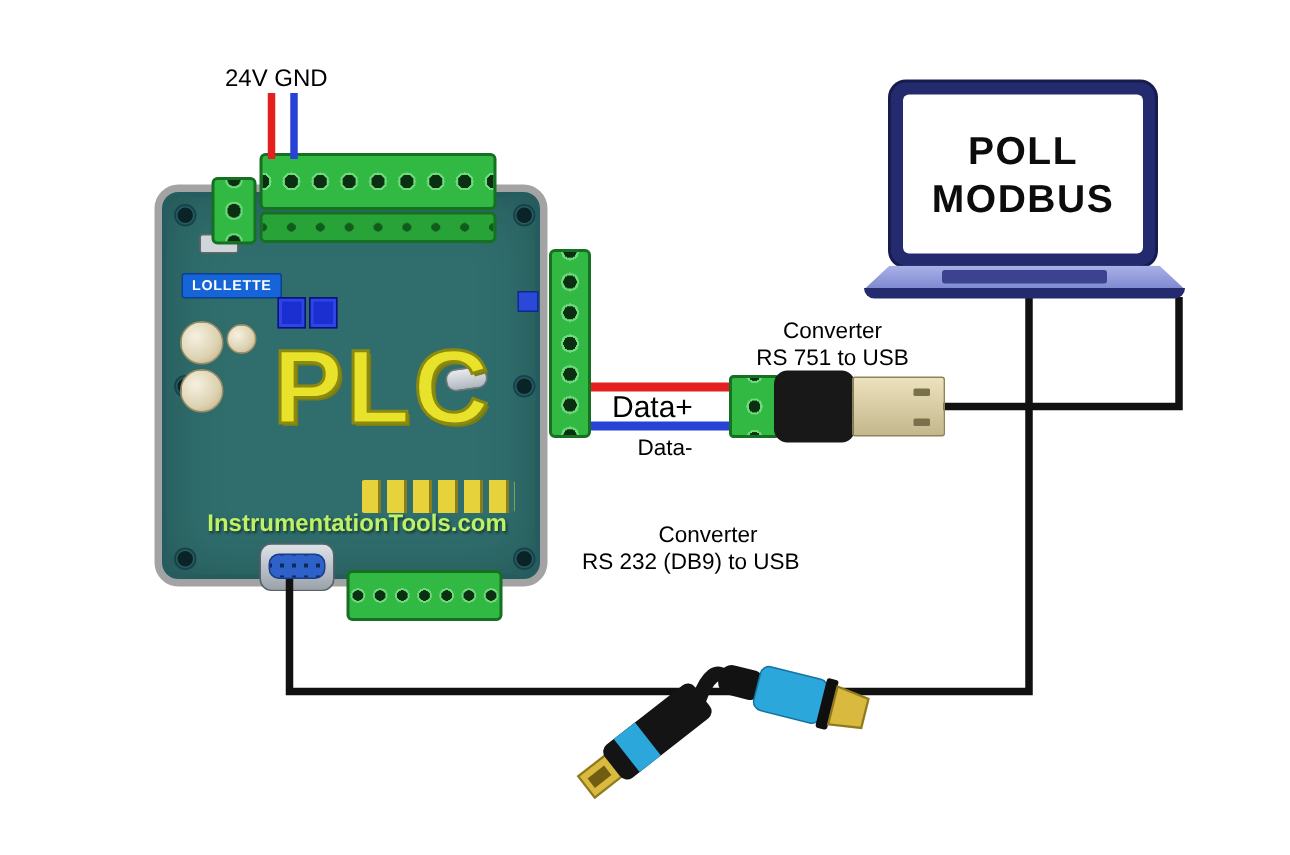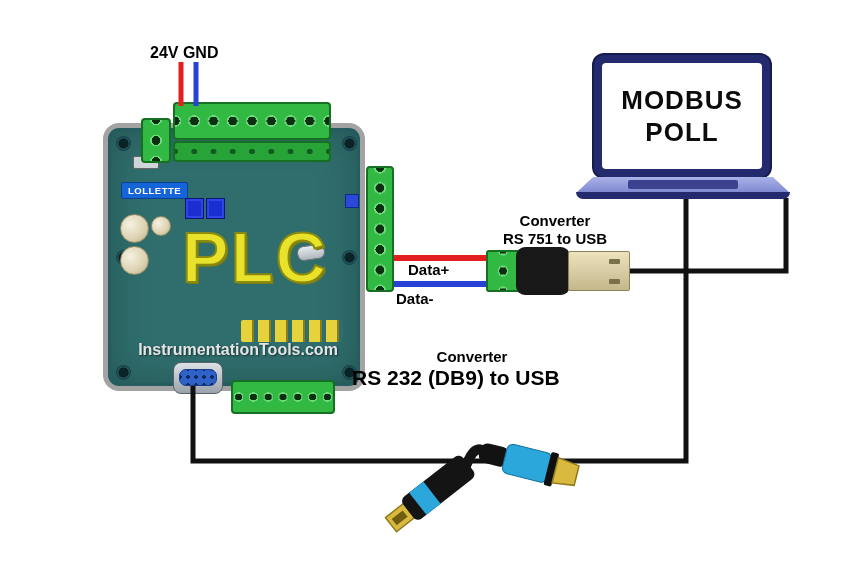--- a/index.html
+++ b/index.html
@@ -1,19 +1,19 @@
 <!DOCTYPE html>
 <html><head>
 <meta charset="utf-8">
 <style>
   html,body{margin:0;padding:0;background:#fff;}
   #canvas{position:relative;width:860px;height:570px;background:#ffffff;overflow:hidden;
           font-family:"Liberation Sans",sans-serif;}
   .abs{position:absolute;}
-  .lbl{position:absolute;font-weight:bold;color:#000;white-space:nowrap;line-height:1.15;}
+  .lbl{position:absolute;font-weight:normal;color:#000;white-space:nowrap;line-height:1.15;}
 
   
   .board{left:103px;top:123px;width:262px;height:268px;background:#2f6e6d;
          border:5px solid #a3a3a3;border-radius:16px;box-sizing:border-box;
          box-shadow:inset 0 0 0 3px #245c60, inset 0 0 40px rgba(0,0,0,.25);}
   .hole{position:absolute;width:15px;height:15px;border-radius:50%;
         background:radial-gradient(circle,#0a2327 45%,#2c5f64 52%,#15434b 62%);}
   .tb{position:absolute;background:#31b944;border:2px solid #157022;border-radius:4px;box-sizing:border-box;}
   .dots-h{background-image:radial-gradient(circle,#0b3011 0 4.5px,#6fdb7d 4.5px 6px,transparent 6px);
           background-repeat:repeat-x;background-position:center;}
@@ -30,21 +30,21 @@
   .plc-name{position:absolute;left:42px;top:90px;width:210px;text-align:center;
             font-size:70px;font-weight:bold;color:#e9e22b;letter-spacing:2px;
             -webkit-text-stroke:2px #8a8a10;text-shadow:2px 2px 0 #7c7c12;}
   .osc{position:absolute;left:189px;top:117px;width:26px;height:13px;border-radius:7px;
        background:linear-gradient(#e8ebee,#aeb6bd);border:1px solid #70777d;transform:rotate(-8deg);}
   .pot{position:absolute;left:237px;top:66px;width:12px;height:12px;background:#2a49d8;border:1px solid #102a8a;}
   .toggle{position:absolute;left:25px;top:28px;width:24px;height:11px;background:#cfd6da;
           border:1px solid #666;border-radius:2px;}
   .caps-row{position:absolute;left:133px;top:192px;width:102px;height:22px;border-radius:2px;
             background:repeating-linear-gradient(90deg,#e6d33c 0 11px,#8a7d1d 11px 13px,#2f6e6d 13px 17px);}
-  .watermark{position:absolute;left:5px;top:213px;width:250px;text-align:center;color:#e5e5e5;
+  .watermark{position:absolute;left:5px;top:213px;width:250px;text-align:center;color:#bef264;
              font-weight:bold;font-size:16px;text-shadow:1px 1px 2px rgba(0,0,0,.55);}
   .db9port{position:absolute;left:65px;top:234px;width:50px;height:32px;border-radius:8px;
            background:linear-gradient(#dde2e6,#9aa2ab);border:1px solid #5a6068;box-sizing:border-box;}
   .db9port-inner{position:absolute;left:5px;top:6px;right:5px;bottom:7px;background:#2f62c8;
            border-radius:7px;border:1px solid #173d8c;
            background-image:radial-gradient(circle,#102a5e 0 1.6px,transparent 1.6px);
            background-size:8px 8px;background-position:4px 3px;}
 
   
   .rs485{left:486px;top:247px;width:146px;height:48px;}
@@ -137,31 +137,31 @@
     <g transform="translate(530,464) rotate(14)">
       <rect x="-52" y="-10" width="30" height="20" rx="8" fill="#121212"></rect>
       <rect x="-26" y="-15" width="46" height="30" rx="6" fill="#2ba7db" stroke="#13759e"></rect>
       <rect x="18" y="-17" width="8" height="34" rx="2" fill="#0f0f0f"></rect>
       <polygon points="26,-13 48,-10 48,10 26,13" fill="#d9ba3e" stroke="#8f7a1e" stroke-width="1.5"></polygon>
     </g>
   </svg>
 
   <div class="abs laptop-screen">
     <div class="laptop-screen-inner">
+      <div class="screen-line">POLL</div>
       <div class="screen-line">MODBUS</div>
-      <div class="screen-line">POLL</div>
     </div>
   </div>
   <div class="abs laptop-base">
     <div class="deck"></div>
     <div class="keys"></div>
     <div class="base-bar"></div>
   </div>
 
   <div class="lbl" style="left:150px;top:44px;font-size:16px;">24V GND</div>
-  <div class="lbl" style="left:408px;top:261px;font-size:15px;">Data+</div>
-  <div class="lbl" style="left:396px;top:290px;font-size:15px;">Data-</div>
+  <div class="lbl" style="left:408px;top:261px;font-size:20px;">Data+</div>
+  <div class="lbl" style="left:425px;top:290px;font-size:15px;">Data-</div>
   <div class="lbl" style="left:470px;top:212px;width:170px;text-align:center;font-size:15px;">Converter</div>
   <div class="lbl" style="left:470px;top:230px;width:170px;text-align:center;font-size:15px;">RS 751 to USB</div>
   <div class="lbl" style="left:372px;top:348px;width:200px;text-align:center;font-size:15px;">Converter</div>
-  <div class="lbl" style="left:352px;top:366px;width:200px;text-align:left;font-size:21px;">RS 232 (DB9) to USB</div>
+  <div class="lbl" style="left:388px;top:366px;width:200px;text-align:left;font-size:15px;">RS 232 (DB9) to USB</div>
 
 </div>
 
 </body></html>

